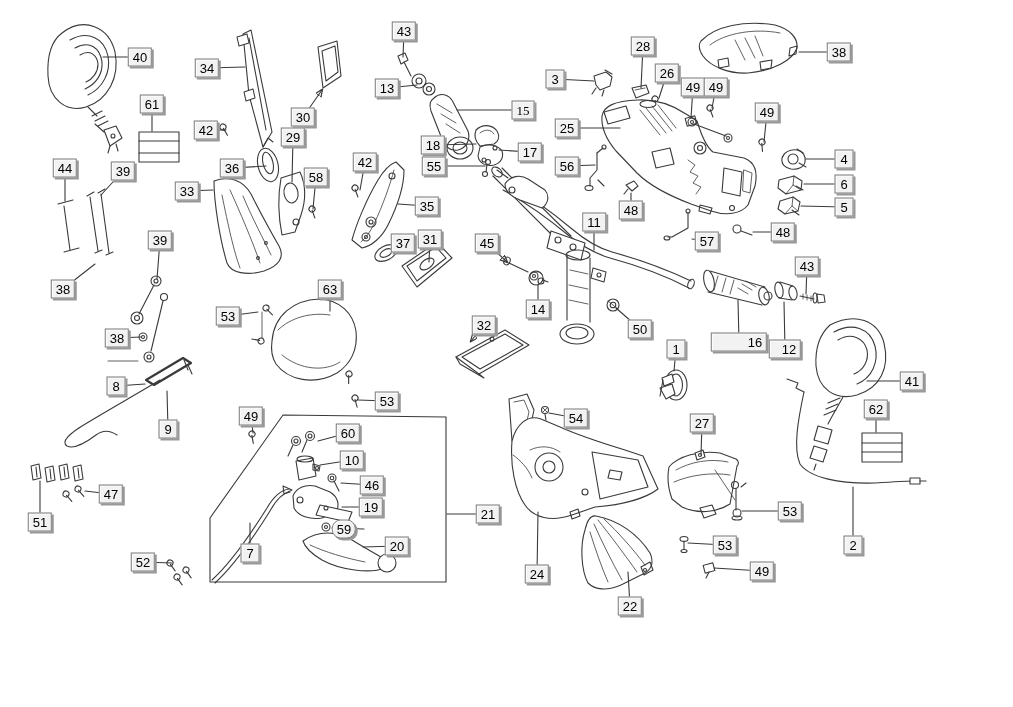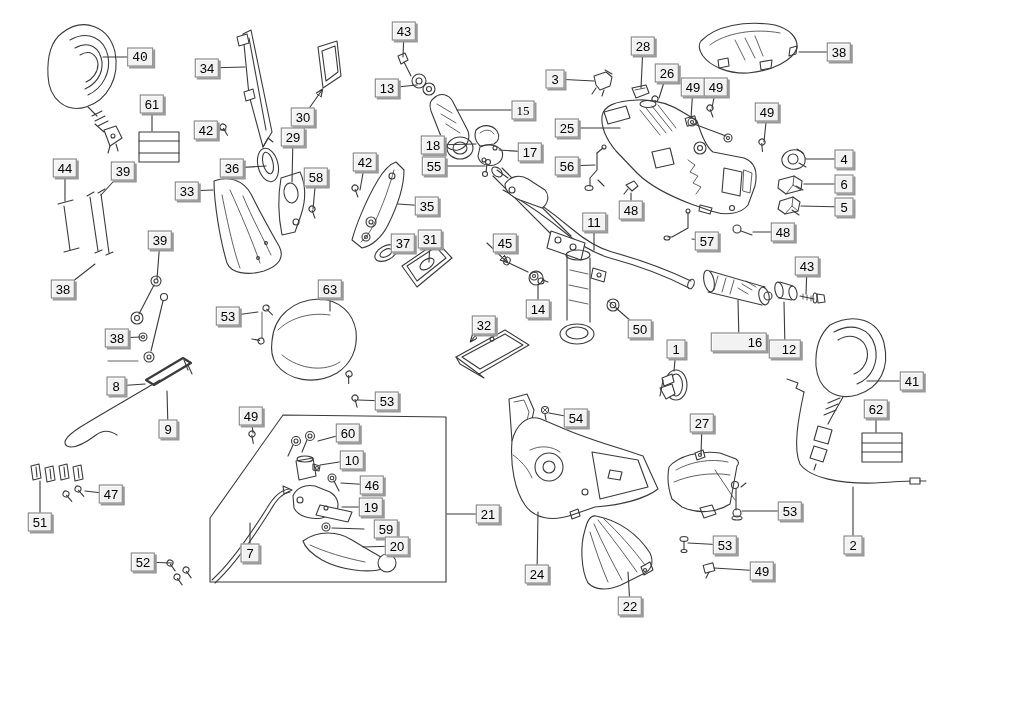--- a/index.html
+++ b/index.html
@@ -582,21 +582,21 @@
         <line x1="630" y1="606" x2="628" y2="572" stroke="#1c1c1c" stroke-width="1"></line>
         <line x1="387" y1="401" x2="358" y2="400" stroke="#1c1c1c" stroke-width="1"></line>
         <line x1="111" y1="494" x2="85" y2="491" stroke="#1c1c1c" stroke-width="1"></line>
         <line x1="40" y1="522" x2="40" y2="481" stroke="#1c1c1c" stroke-width="1"></line>
         <line x1="143" y1="562" x2="172" y2="563" stroke="#1c1c1c" stroke-width="1"></line>
         <line x1="250" y1="553" x2="250" y2="523" stroke="#1c1c1c" stroke-width="1"></line>
       </g>
 </svg>
 
 <div class="callout-layer">
-      <div class="callout" style="left: 140px; top: 57px; font-family: Liberation Mono, monospace;">40</div>
+      <div class="callout" style="left: 140px; top: 57px;">40</div>
       <div class="callout" style="left: 152px; top: 104px;">61</div>
       <div class="callout" style="left: 207px; top: 68px;">34</div>
       <div class="callout" style="left: 206px; top: 130px;">42</div>
       <div class="callout" style="left: 303px; top: 117px;">30</div>
       <div class="callout" style="left: 293px; top: 137px;">29</div>
       <div class="callout" style="left: 232px; top: 168px;">36</div>
       <div class="callout" style="left: 187px; top: 191px;">33</div>
       <div class="callout" style="left: 316px; top: 177px;">58</div>
       <div class="callout" style="left: 65px; top: 168px;">44</div>
       <div class="callout" style="left: 123px; top: 171px;">39</div>
@@ -611,21 +611,21 @@
       <div class="callout" style="left: 404px; top: 31px;">43</div>
       <div class="callout" style="left: 387px; top: 88px;">13</div>
       <div class="callout" style="left: 523px; top: 110px; font-family: Liberation Serif, serif;">15</div>
       <div class="callout" style="left: 433px; top: 145px;">18</div>
       <div class="callout" style="left: 530px; top: 152px;">17</div>
       <div class="callout" style="left: 434px; top: 166px;">55</div>
       <div class="callout" style="left: 365px; top: 162px;">42</div>
       <div class="callout" style="left: 427px; top: 206px;">35</div>
       <div class="callout" style="left: 403px; top: 243px;">37</div>
       <div class="callout" style="left: 430px; top: 239px;">31</div>
-      <div class="callout" style="left: 505px; top: 243px;">45</div>
+      <div class="callout" style="left: 487px; top: 243px;">45</div>
       <div class="callout" style="left: 538px; top: 309px;">14</div>
       <div class="callout" style="left: 484px; top: 325px;">32</div>
       <div class="callout" style="left: 640px; top: 329px;">50</div>
       <div class="callout" style="left: 676px; top: 349px;">1</div>
       <div class="callout" style="left: 555px; top: 79px;">3</div>
       <div class="callout" style="left: 643px; top: 46px;">28</div>
       <div class="callout" style="left: 667px; top: 73px;">26</div>
       <div class="callout" style="left: 567px; top: 128px;">25</div>
       <div class="callout" style="left: 567px; top: 166px;">56</div>
       <div class="callout" style="left: 631px; top: 210px;">48</div>
@@ -647,21 +647,21 @@
       <div class="callout" style="left: 702px; top: 423px;">27</div>
       <div class="callout" style="left: 853px; top: 545px;">2</div>
       <div class="callout" style="left: 790px; top: 511px;">53</div>
       <div class="callout" style="left: 725px; top: 545px;">53</div>
       <div class="callout" style="left: 762px; top: 571px;">49</div>
       <div class="callout" style="left: 576px; top: 418px;">54</div>
       <div class="callout" style="left: 348px; top: 433px;">60</div>
       <div class="callout" style="left: 352px; top: 460px;">10</div>
       <div class="callout" style="left: 372px; top: 485px;">46</div>
       <div class="callout" style="left: 371px; top: 507px;">19</div>
-      <div class="callout" style="left: 386px; top: 529px;">59</div>
+      <div class="callout" style="left: 344px; top: 529px; border-radius: 9px;">59</div>
       <div class="callout" style="left: 397px; top: 546px;">20</div>
       <div class="callout" style="left: 488px; top: 514px;">21</div>
       <div class="callout" style="left: 537px; top: 574px;">24</div>
       <div class="callout" style="left: 630px; top: 606px;">22</div>
       <div class="callout" style="left: 387px; top: 401px;">53</div>
       <div class="callout" style="left: 111px; top: 494px;">47</div>
       <div class="callout" style="left: 40px; top: 522px;">51</div>
       <div class="callout" style="left: 143px; top: 562px;">52</div>
       <div class="callout" style="left: 250px; top: 553px;">7</div>
     </div>

